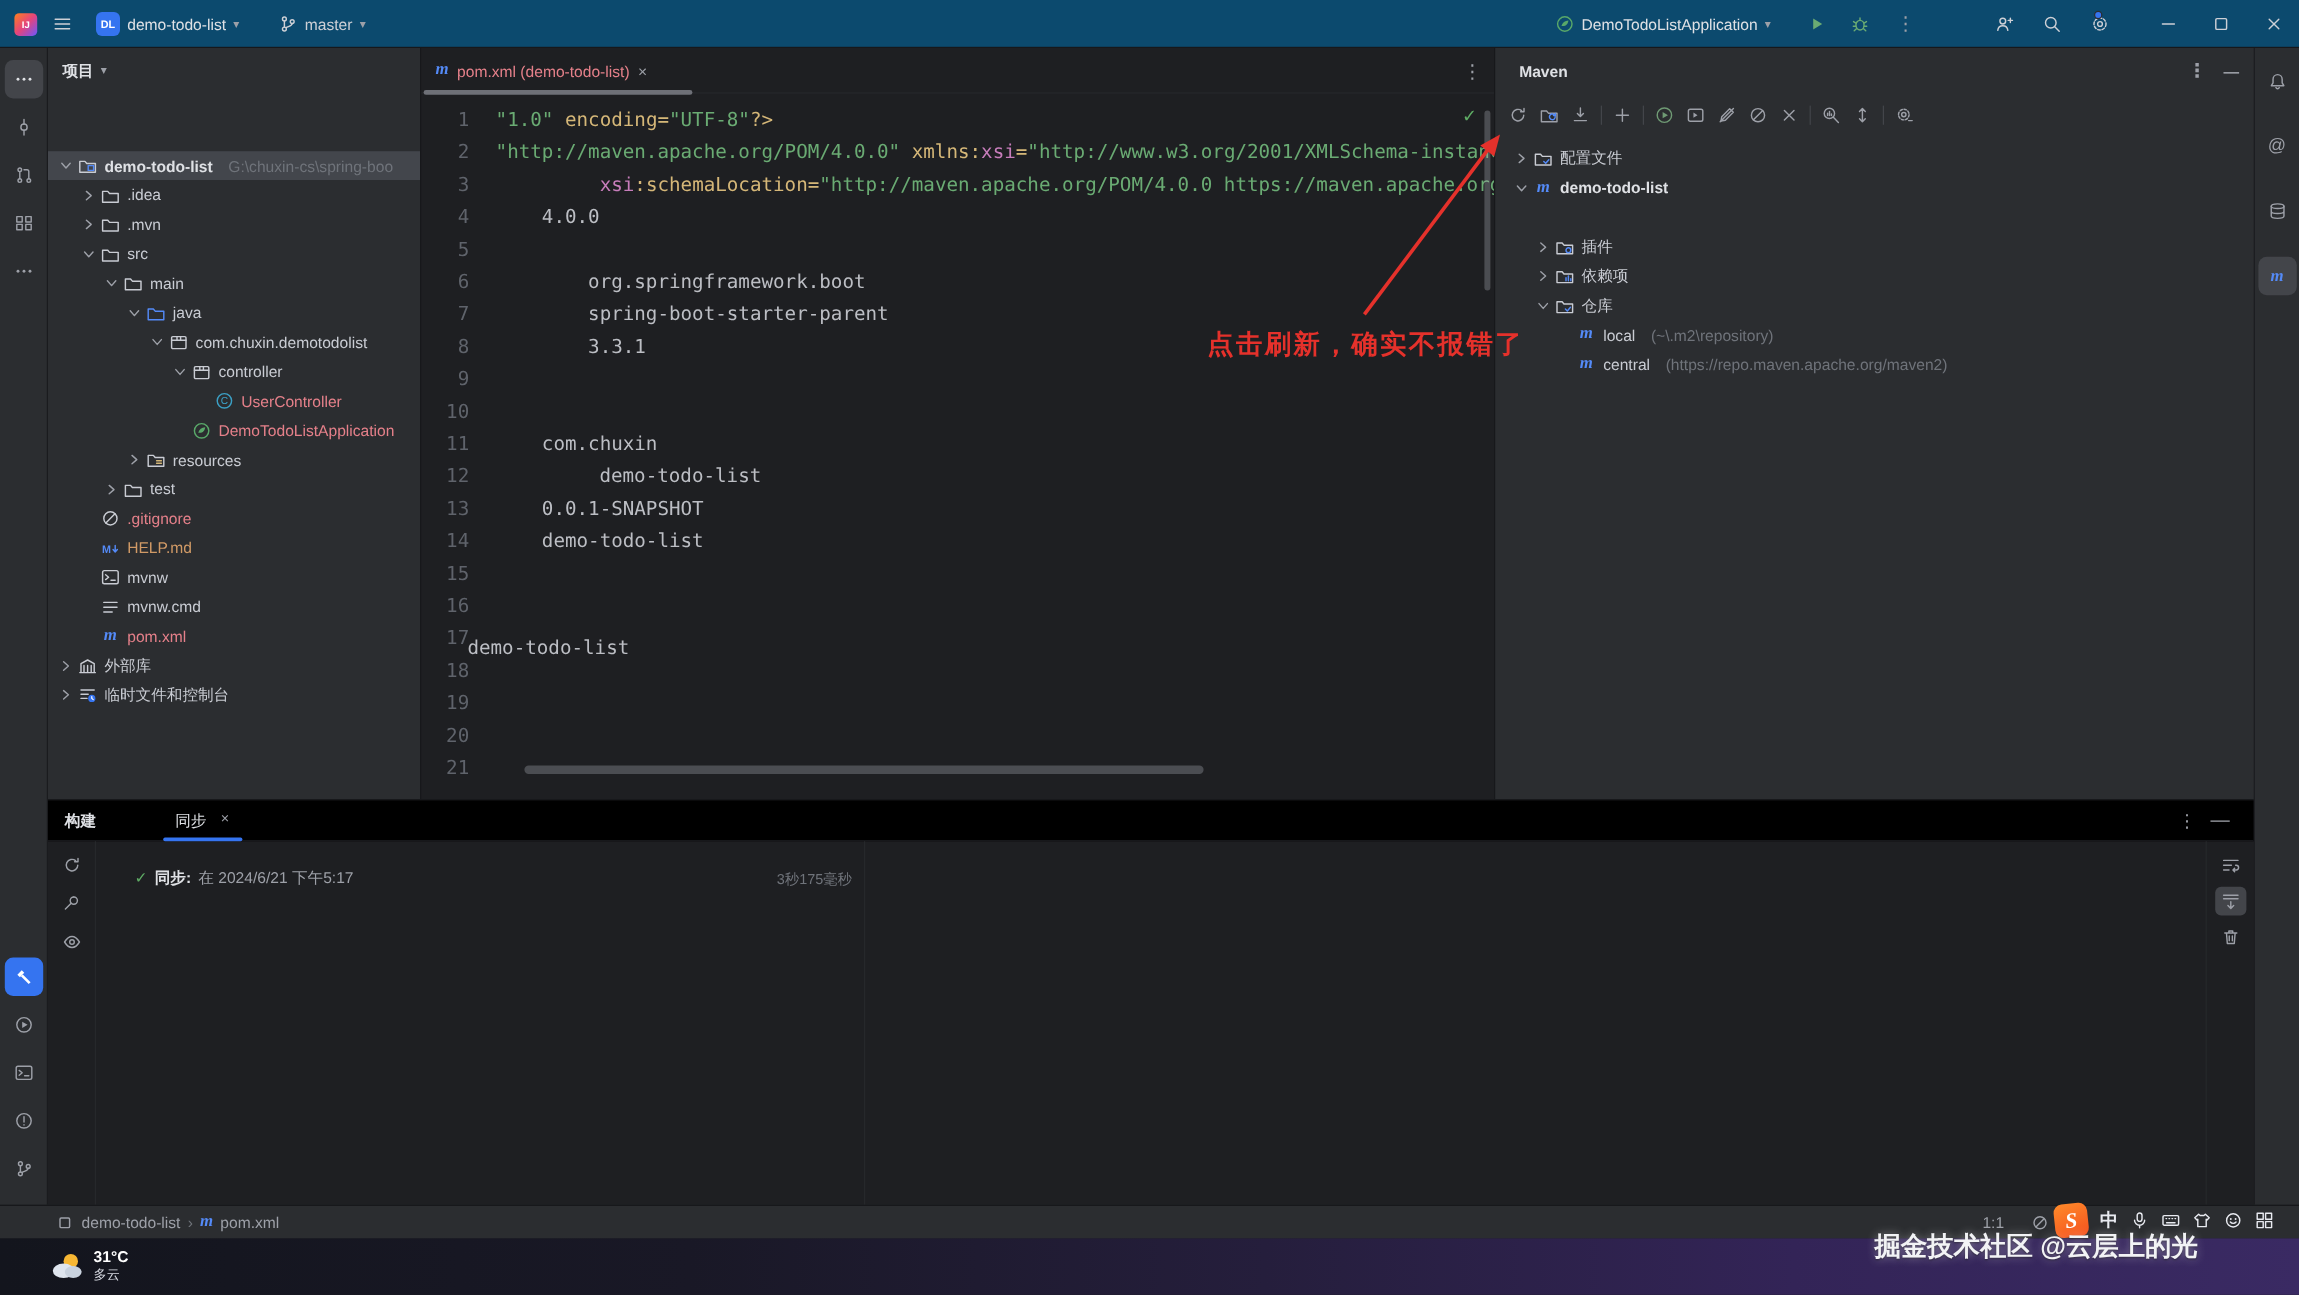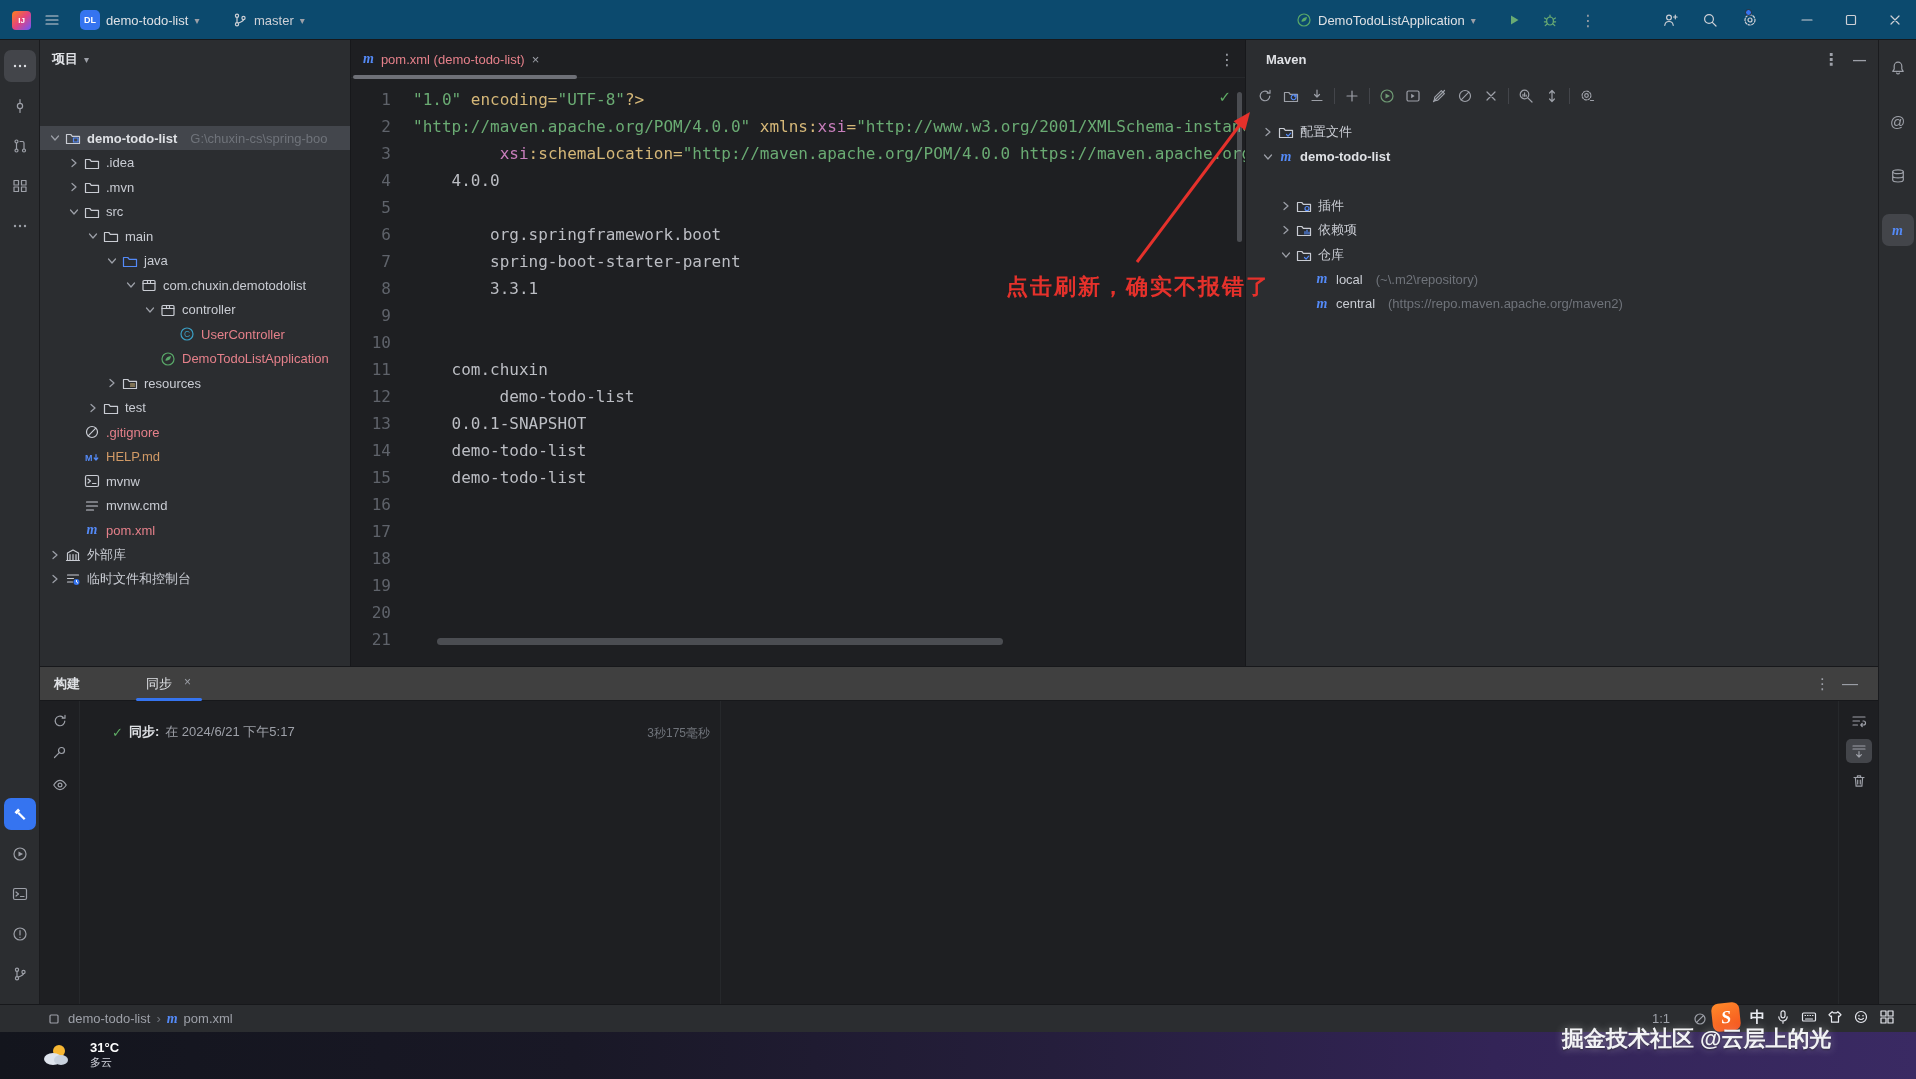--- a/index.html
+++ b/index.html
@@ -47,21 +47,21 @@
 #code{position:absolute;left:0;top:38px;right:0;bottom:0;font:16px/27px "DejaVu Sans Mono",monospace}
 .cline{position:absolute;left:0;height:27px;display:flex;white-space:pre}
 .lnum{width:62px;flex:0 0 62px;text-align:right;padding-right:22px;color:#5f636b}
 .sg-t{color:#d5b778}.sg-s{color:#6aab73}.sg-n{color:#c77dbb}.sg-x{color:#bcbec4}.sg-c{color:#7a7e85}
 .scrollbar{position:absolute;background:rgba(170,175,185,.32);border-radius:4px}
 
 #mtoolbar{position:absolute;left:6px;top:42px;height:28px;display:flex;align-items:center}
 .tbtn{width:26px;height:24px;border-radius:5px;display:flex;align-items:center;justify-content:center;color:#9da0a8}
 .vsep{width:1px;height:16px;background:#43454a;margin:0 4px}
 
-#bp-head{position:absolute;left:0;top:0;right:0;height:34px;background:#404040;border-bottom:1px solid #17181b}
+#bp-head{position:absolute;left:0;top:0;right:0;height:34px;background:#000000;border-bottom:1px solid #17181b}
 #bp-tab-underline{position:absolute;left:96px;top:31px;width:66px;height:3px;border-radius:2px;background:#3574f0}
 #bp-left{position:absolute;left:0;top:34px;width:40px;bottom:0;border-right:1px solid #26282b;display:flex;flex-direction:column;align-items:center;padding-top:8px;gap:8px}
 #bp-divider{position:absolute;left:680px;top:34px;bottom:0;width:1px;background:#26282b}
 #bp-right{position:absolute;right:0;top:34px;width:40px;bottom:0;border-left:1px solid #26282b;display:flex;flex-direction:column;align-items:center;padding-top:8px;gap:6px}
 .bp-ic{width:26px;height:24px;border-radius:5px;display:flex;align-items:center;justify-content:center;color:#9da0a8}
 .bp-ic.active{background:#43454a}
 
 #annotation{position:absolute;left:1006px;top:272px;z-index:60;color:#e5312b;font:bold 22px "Liberation Serif",serif;letter-spacing:2px;white-space:nowrap}
 #arrow-svg{position:absolute;left:0;top:0;z-index:55;pointer-events:none}
 
@@ -538,21 +538,21 @@
       <div class="cline" style="top: 116px;"><span class="lnum">5</span><span><span class="sg-t">    <parent></parent></span></span></div>
       <div class="cline" style="top: 143px;"><span class="lnum">6</span><span><span class="sg-t">        <groupid></groupid></span><span class="sg-x">org.springframework.boot</span><span class="sg-t"></span></span></div>
       <div class="cline" style="top: 170px;"><span class="lnum">7</span><span><span class="sg-t">        <artifactid></artifactid></span><span class="sg-x">spring-boot-starter-parent</span><span class="sg-t"></span></span></div>
       <div class="cline" style="top: 197px;"><span class="lnum">8</span><span><span class="sg-t">        <version></version></span><span class="sg-x">3.3.1</span><span class="sg-t"></span></span></div>
       <div class="cline" style="top: 224px;"><span class="lnum">9</span><span><span class="sg-t">        <relativepath></relativepath></span><span class="sg-x"> </span><span class="sg-c"></span></span></div>
       <div class="cline" style="top: 251px;"><span class="lnum">10</span><span><span class="sg-t">    </span></span></div>
       <div class="cline" style="top: 278px;"><span class="lnum">11</span><span><span class="sg-t">    <groupid></groupid></span><span class="sg-x">com.chuxin</span><span class="sg-t"></span></span></div>
       <div class="cline" style="top: 305px; gap: 48px;"><span class="lnum">12</span><span><span class="sg-t">    <artifactid></artifactid></span><span class="sg-x">demo-todo-list</span><span class="sg-t"></span></span></div>
       <div class="cline" style="top: 332px;"><span class="lnum">13</span><span><span class="sg-t">    <version></version></span><span class="sg-x">0.0.1-SNAPSHOT</span><span class="sg-t"></span></span></div>
       <div class="cline" style="top: 359px;"><span class="lnum">14</span><span><span class="sg-t">    <name></name></span><span class="sg-x">demo-todo-list</span><span class="sg-t"></span></span></div>
-      <div class="cline" style="top: 386px;"><span class="lnum">15</span><span><span class="sg-t">    <description></description></span><span class="sg-x">demo-todo-list</span><span class="sg-t"></span></span></div>
+      <div class="cline" style="top: 386px; flex-direction: column;"><span class="lnum">15</span><span><span class="sg-t">    <description></description></span><span class="sg-x">demo-todo-list</span><span class="sg-t"></span></span></div>
       <div class="cline" style="top: 413px;"><span class="lnum">16</span><span><span class="sg-t">    <url></url></span></span></div>
       <div class="cline" style="top: 440px; gap: 40px;"><span class="lnum">17</span><span><span class="sg-t">    <licenses></licenses></span></span></div>
       <div class="cline" style="top: 467px;"><span class="lnum">18</span><span><span class="sg-t">        <license></license></span></span></div>
       <div class="cline" style="top: 494px;"><span class="lnum">19</span><span><span class="sg-t">    </span></span></div>
       <div class="cline" style="top: 521px;"><span class="lnum">20</span><span><span class="sg-t">    <developers></developers></span></span></div>
       <div class="cline" style="top: 548px;"><span class="lnum">21</span><span><span class="sg-t">        <developer></developer></span></span></div>
     </div>
   <div style="position:absolute;right:14px;top:48px;color:#5fad65;font-size:15px">✓</div>
   <div class="scrollbar" style="left:86px;top:598px;width:566px;height:7px"></div>
   <div class="scrollbar" style="left:886px;top:52px;width:5px;height:150px"></div>
@@ -878,21 +878,21 @@
         <rect x="2" y="2" width="5" height="5"></rect>
         <rect x="9" y="2" width="5" height="5"></rect>
         <rect x="2" y="9" width="5" height="5"></rect>
         <rect x="9" y="9" width="5" height="5"></rect>
       </svg>
     </span>
 </div>
 <div id="watermark">掘金技术社区 @云层上的光</div>
 
 <div id="taskbar">
-  <div style="position:absolute;left:40px;top:8px;display:flex;gap:20px;align-items:center">
+  <div style="position:absolute;left:40px;top:8px;display:flex;gap:8px;align-items:center">
     <span id="ic-weather">
         <svg width="30" height="30" viewBox="0 0 30 30">
           <circle cx="19" cy="11" r="6" fill="#f7b733"></circle>
           <ellipse cx="13" cy="19" rx="9" ry="6" fill="#dfe5ee"></ellipse>
           <ellipse cx="21" cy="20" rx="7" ry="5" fill="#c9d2de"></ellipse>
         </svg>
       </span>
     <span>
       <div style="color:#fff;font-size:13px;font-weight:bold">31°C</div>
       <div style="color:#d5d8e0;font-size:11px">多云</div>

